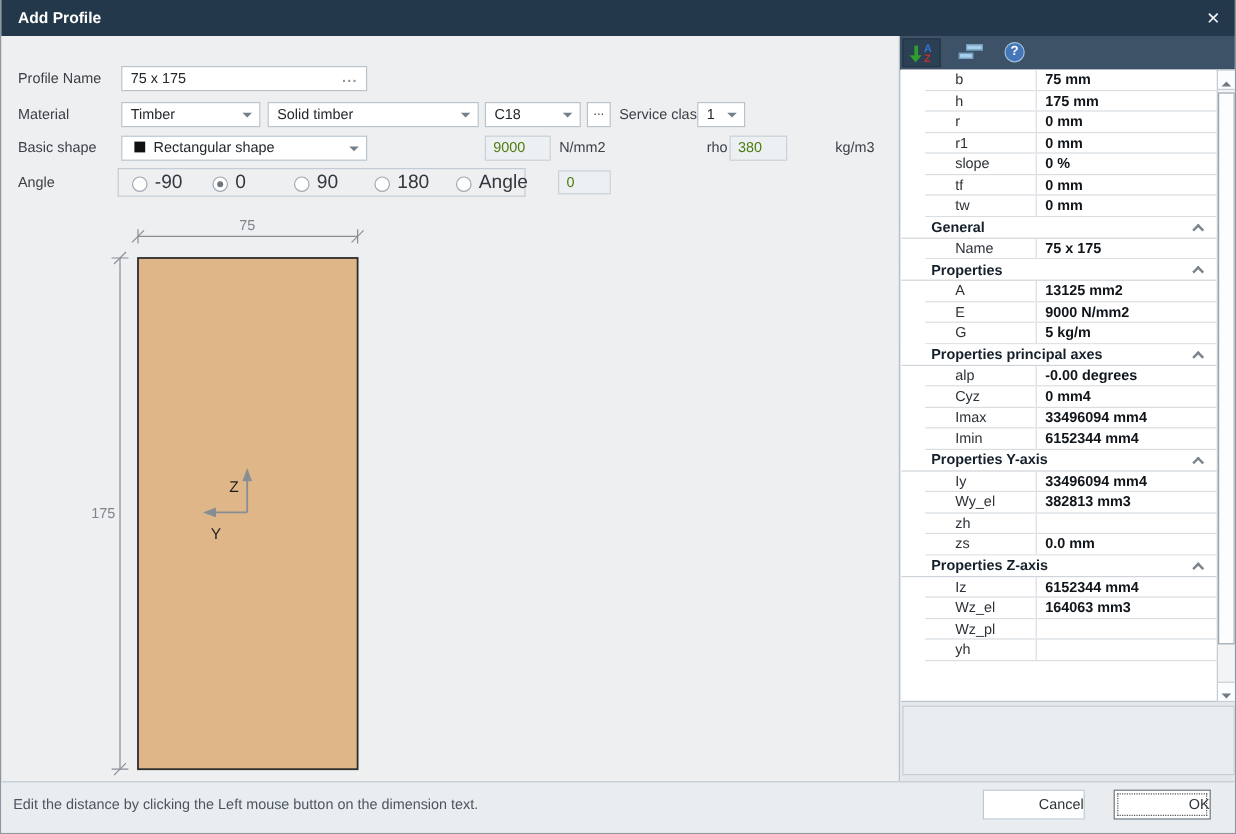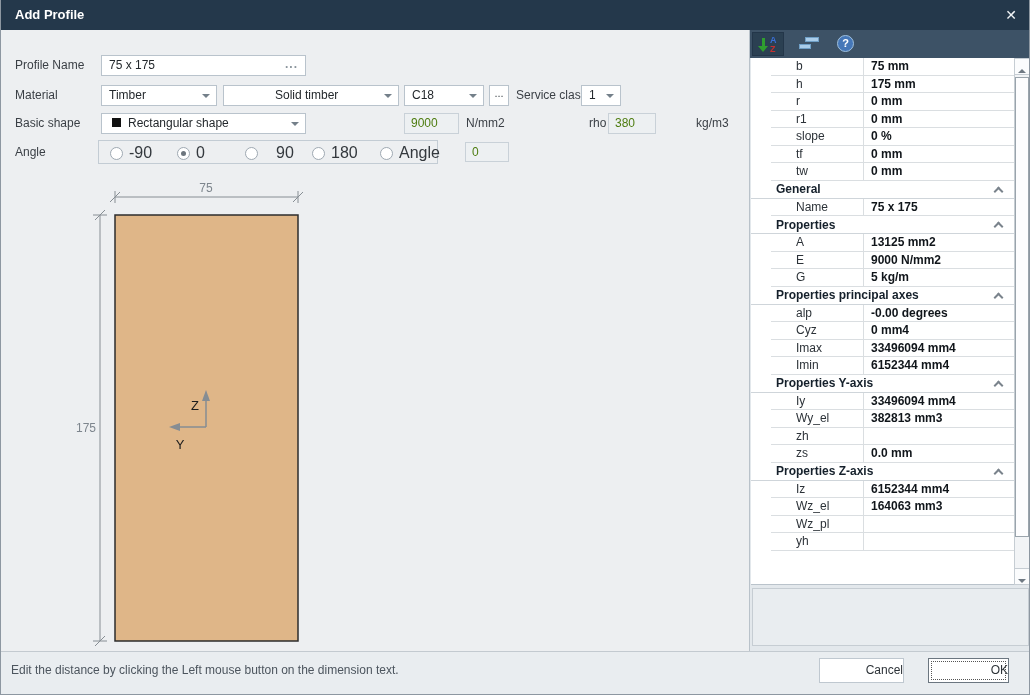--- a/index.html
+++ b/index.html
@@ -122,21 +122,21 @@
 
   <div class="tinput" style="left:100px; top:55px; width:205px;">
     <span>75 x 175</span>
     <span class="ellipsis">...</span>
   </div>
 
   <div class="dd" style="left:100px; top:85px; width:116px;">
     <span class="dd-text">Timber</span>
     <span class="dd-arrow"></span>
   </div>
-  <div class="dd" style="left:222px; top:85px; width:176px;padding-left:44px;">
+  <div class="dd" style="left:222px; top:85px; width:176px;">
     <span class="dd-text">Solid timber</span>
     <span class="dd-arrow"></span>
   </div>
   <div class="dd" style="left:403px; top:85px; width:80px;">
     <span class="dd-text">C18</span>
     <span class="dd-arrow"></span>
   </div>
   <div class="mini-btn" style="left:488px; top:85px;">...</div>
   <span class="flabel" style="left:515px; top:85px;">Service class</span>
   <div class="dd" style="left:580px; top:85px; width:40px;">
@@ -156,21 +156,21 @@
 
   <div class="radio-box" id="angle-group">
       <div class="radio-item" style="left: 11px;">
         <span class="radio-circle"></span>
         <span class="radio-label">-90</span>
       </div>
       <div class="radio-item" style="left: 78px;">
         <span class="radio-circle on"></span>
         <span class="radio-label">0</span>
       </div>
-      <div class="radio-item" style="left: 146px; gap: 12px;">
+      <div class="radio-item" style="left: 146px;">
         <span class="radio-circle"></span>
         <span class="radio-label">90</span>
       </div>
       <div class="radio-item" style="left: 213px;">
         <span class="radio-circle"></span>
         <span class="radio-label">180</span>
       </div>
       <div class="radio-item" style="left: 281px;">
         <span class="radio-circle"></span>
         <span class="radio-label">Angle</span>

